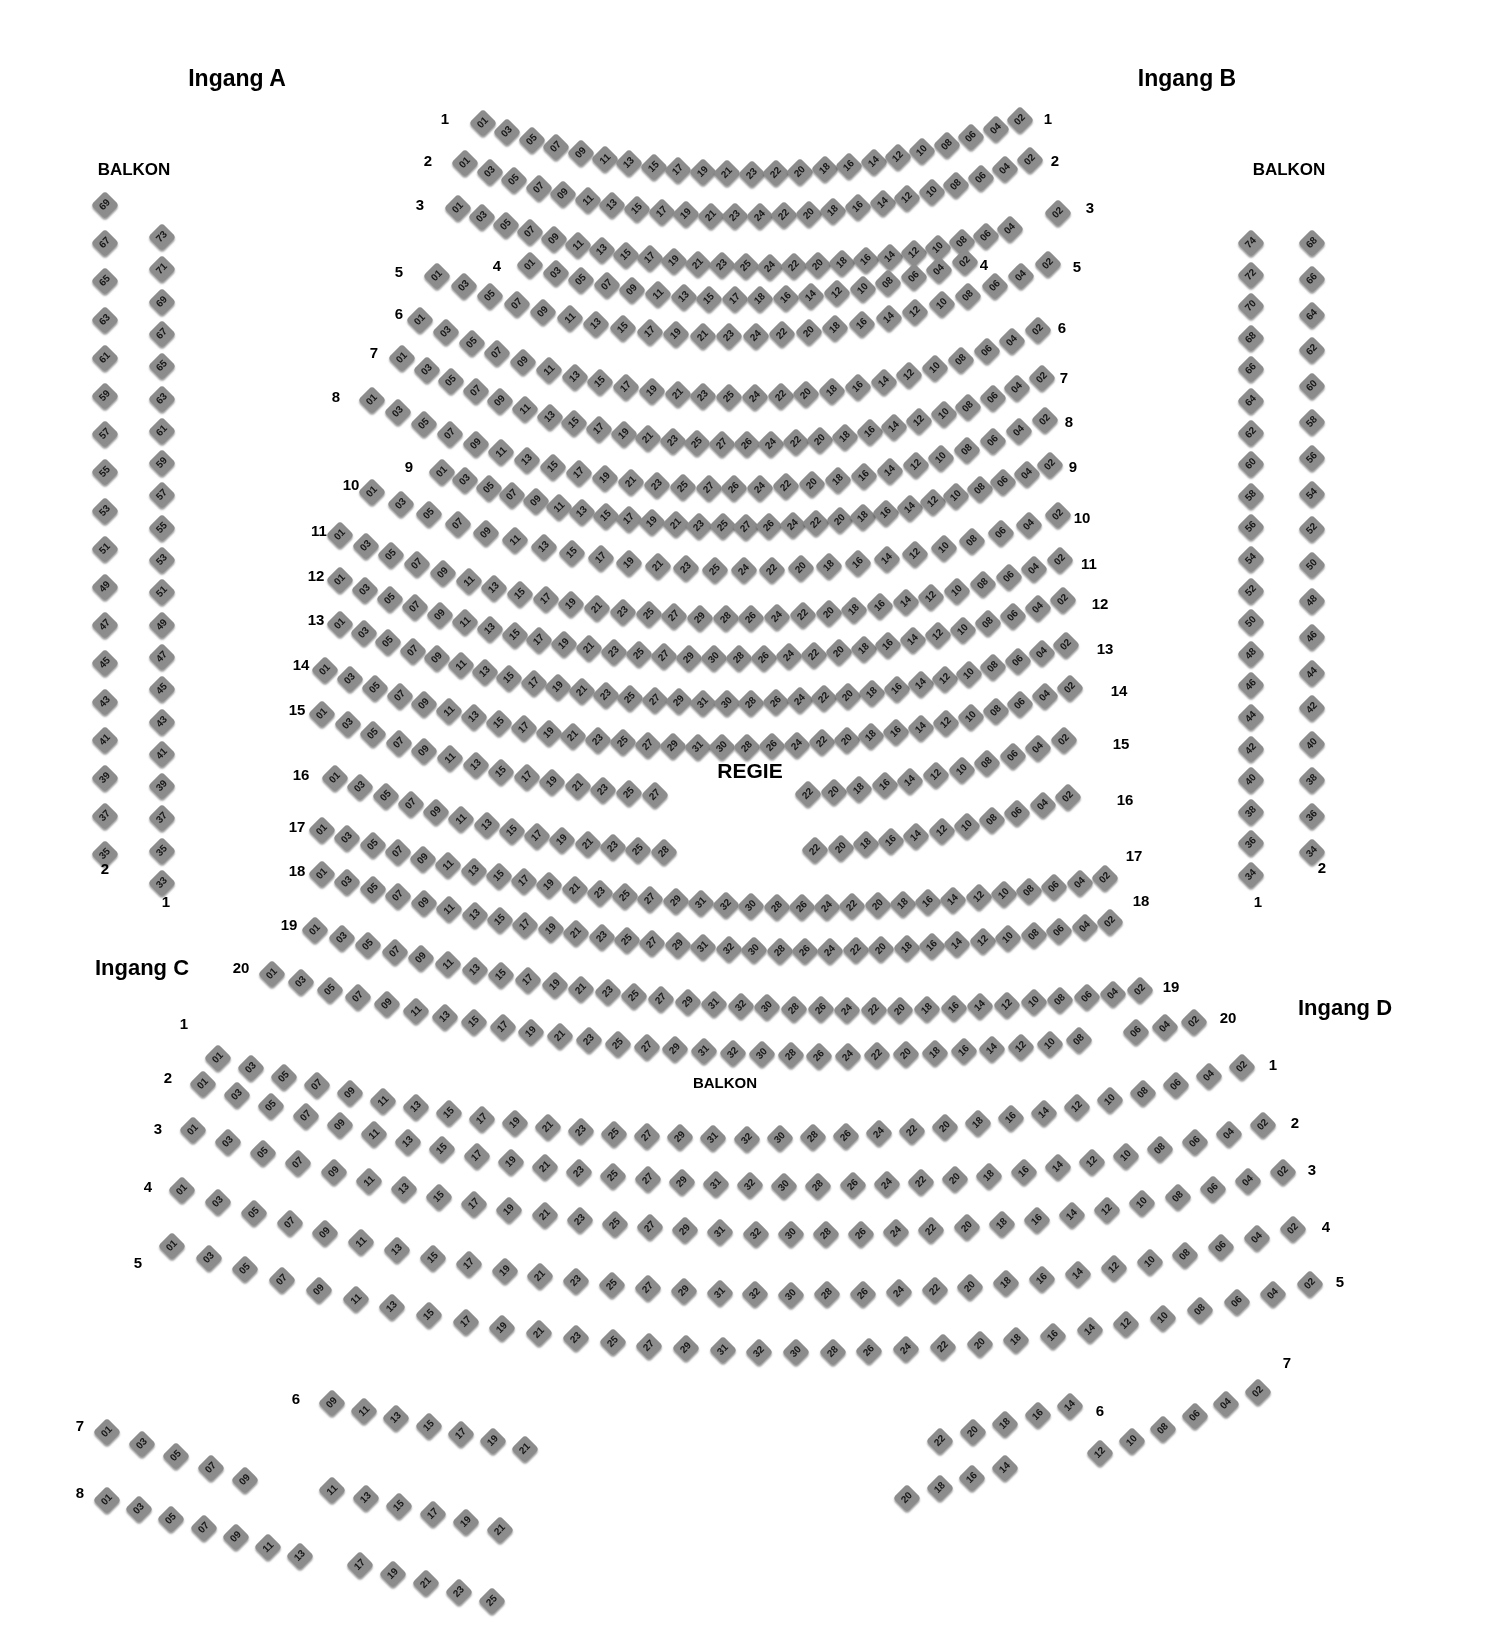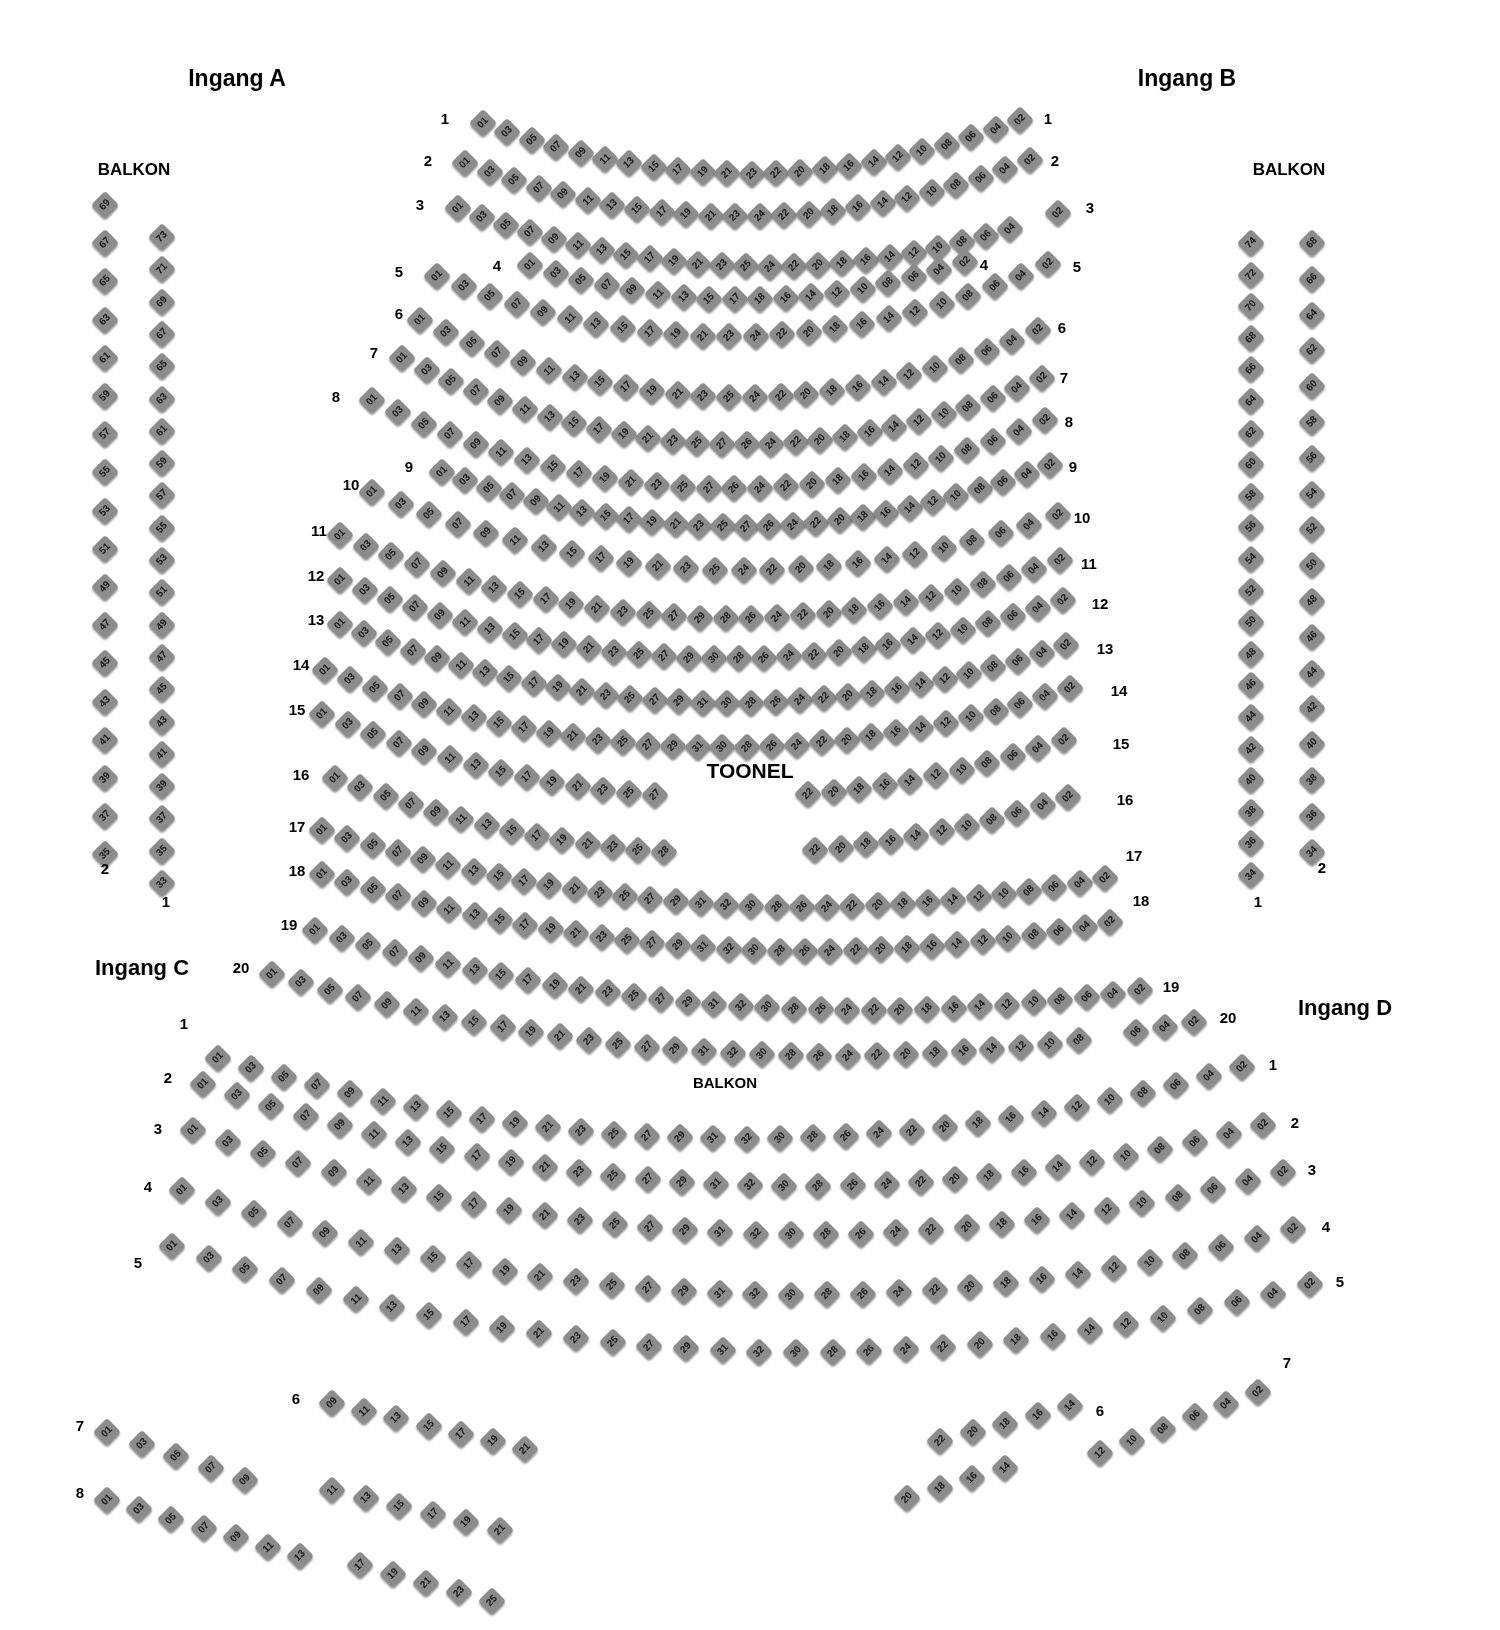--- a/index.html
+++ b/index.html
@@ -30,21 +30,21 @@
 <body>
 
 <div id="canvas">
   <div class="big-label" id="lbl-ingang-a">Ingang A</div>
   <div class="big-label" id="lbl-ingang-b">Ingang B</div>
   <div class="big-label" id="lbl-ingang-c">Ingang C</div>
   <div class="big-label" id="lbl-ingang-d">Ingang D</div>
   <div class="mid-label" id="lbl-balkon-left">BALKON</div>
   <div class="mid-label" id="lbl-balkon-right">BALKON</div>
   <div class="small-label" id="lbl-balkon-bottom">BALKON</div>
-  <div class="big-label" id="lbl-regie">TOONEL</div>
+  <div class="big-label" id="lbl-regie">REGIE</div>
 <div class="seat" style="left: 483px; top: 123px; background: rgb(140, 140, 140);">
       <span style="color: rgb(22, 22, 22);">01</span>
     </div>
     <div class="seat" style="left: 507.409px; top: 131.888px; background: rgb(140, 140, 140);">
       <span style="color: rgb(22, 22, 22);">03</span>
     </div>
     <div class="seat" style="left: 531.818px; top: 139.917px; background: rgb(140, 140, 140);">
       <span style="color: rgb(22, 22, 22);">05</span>
     </div>
     <div class="seat" style="left: 556.227px; top: 147.087px; background: rgb(140, 140, 140);">

